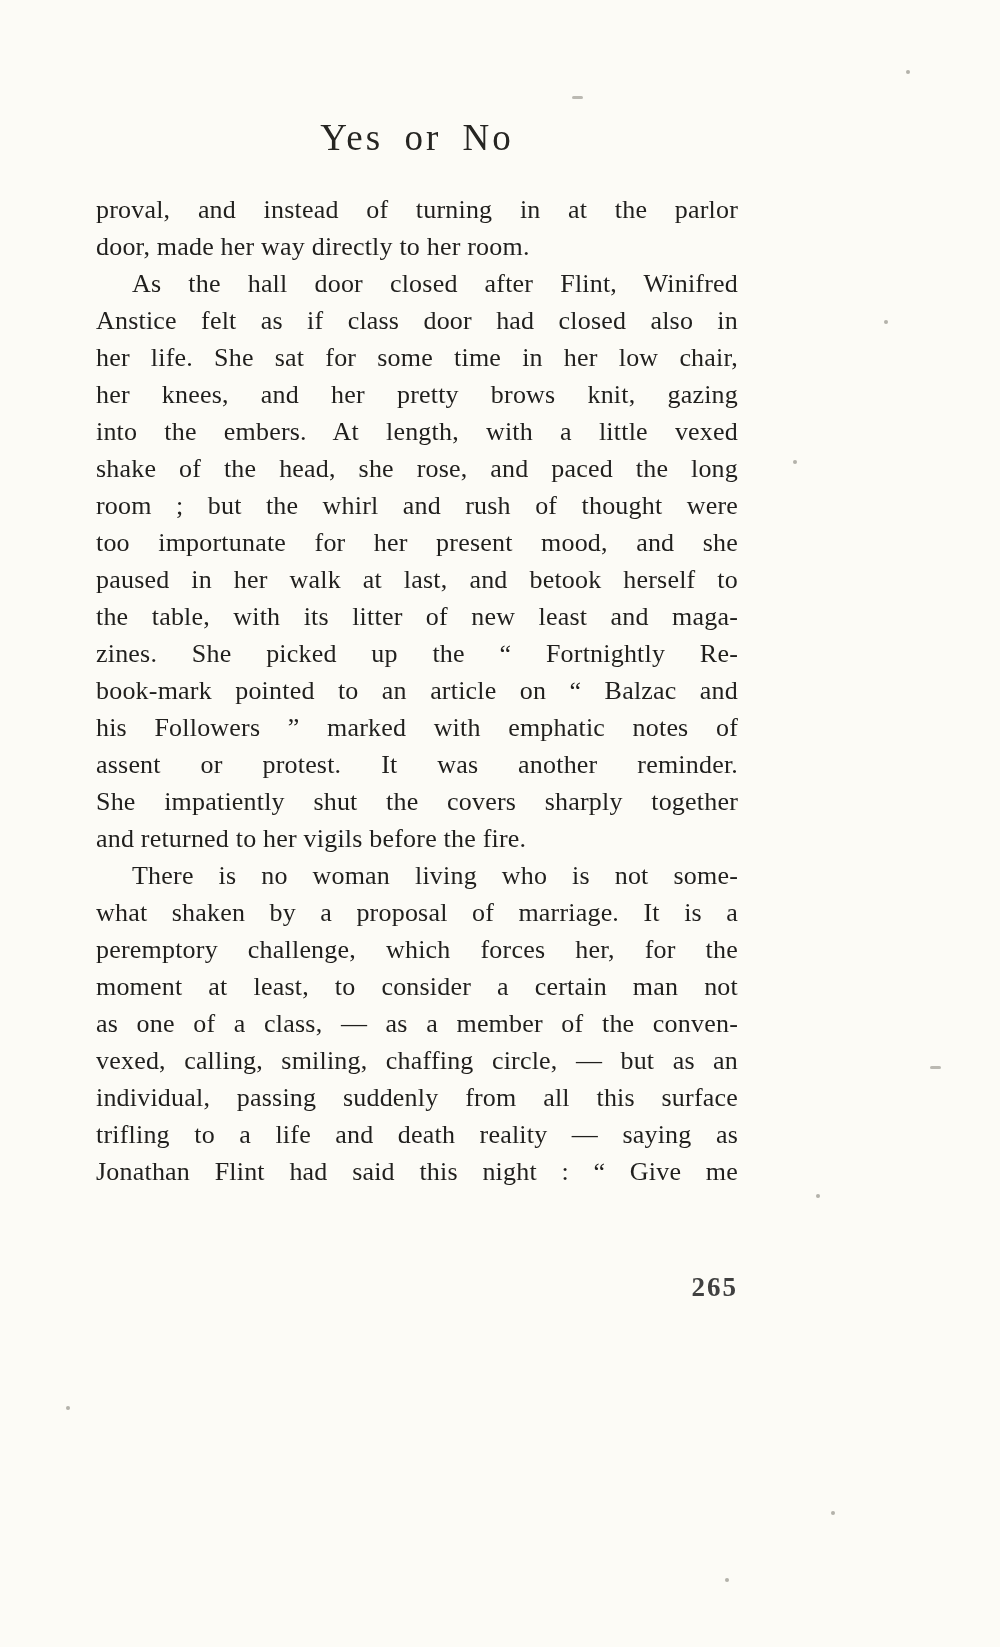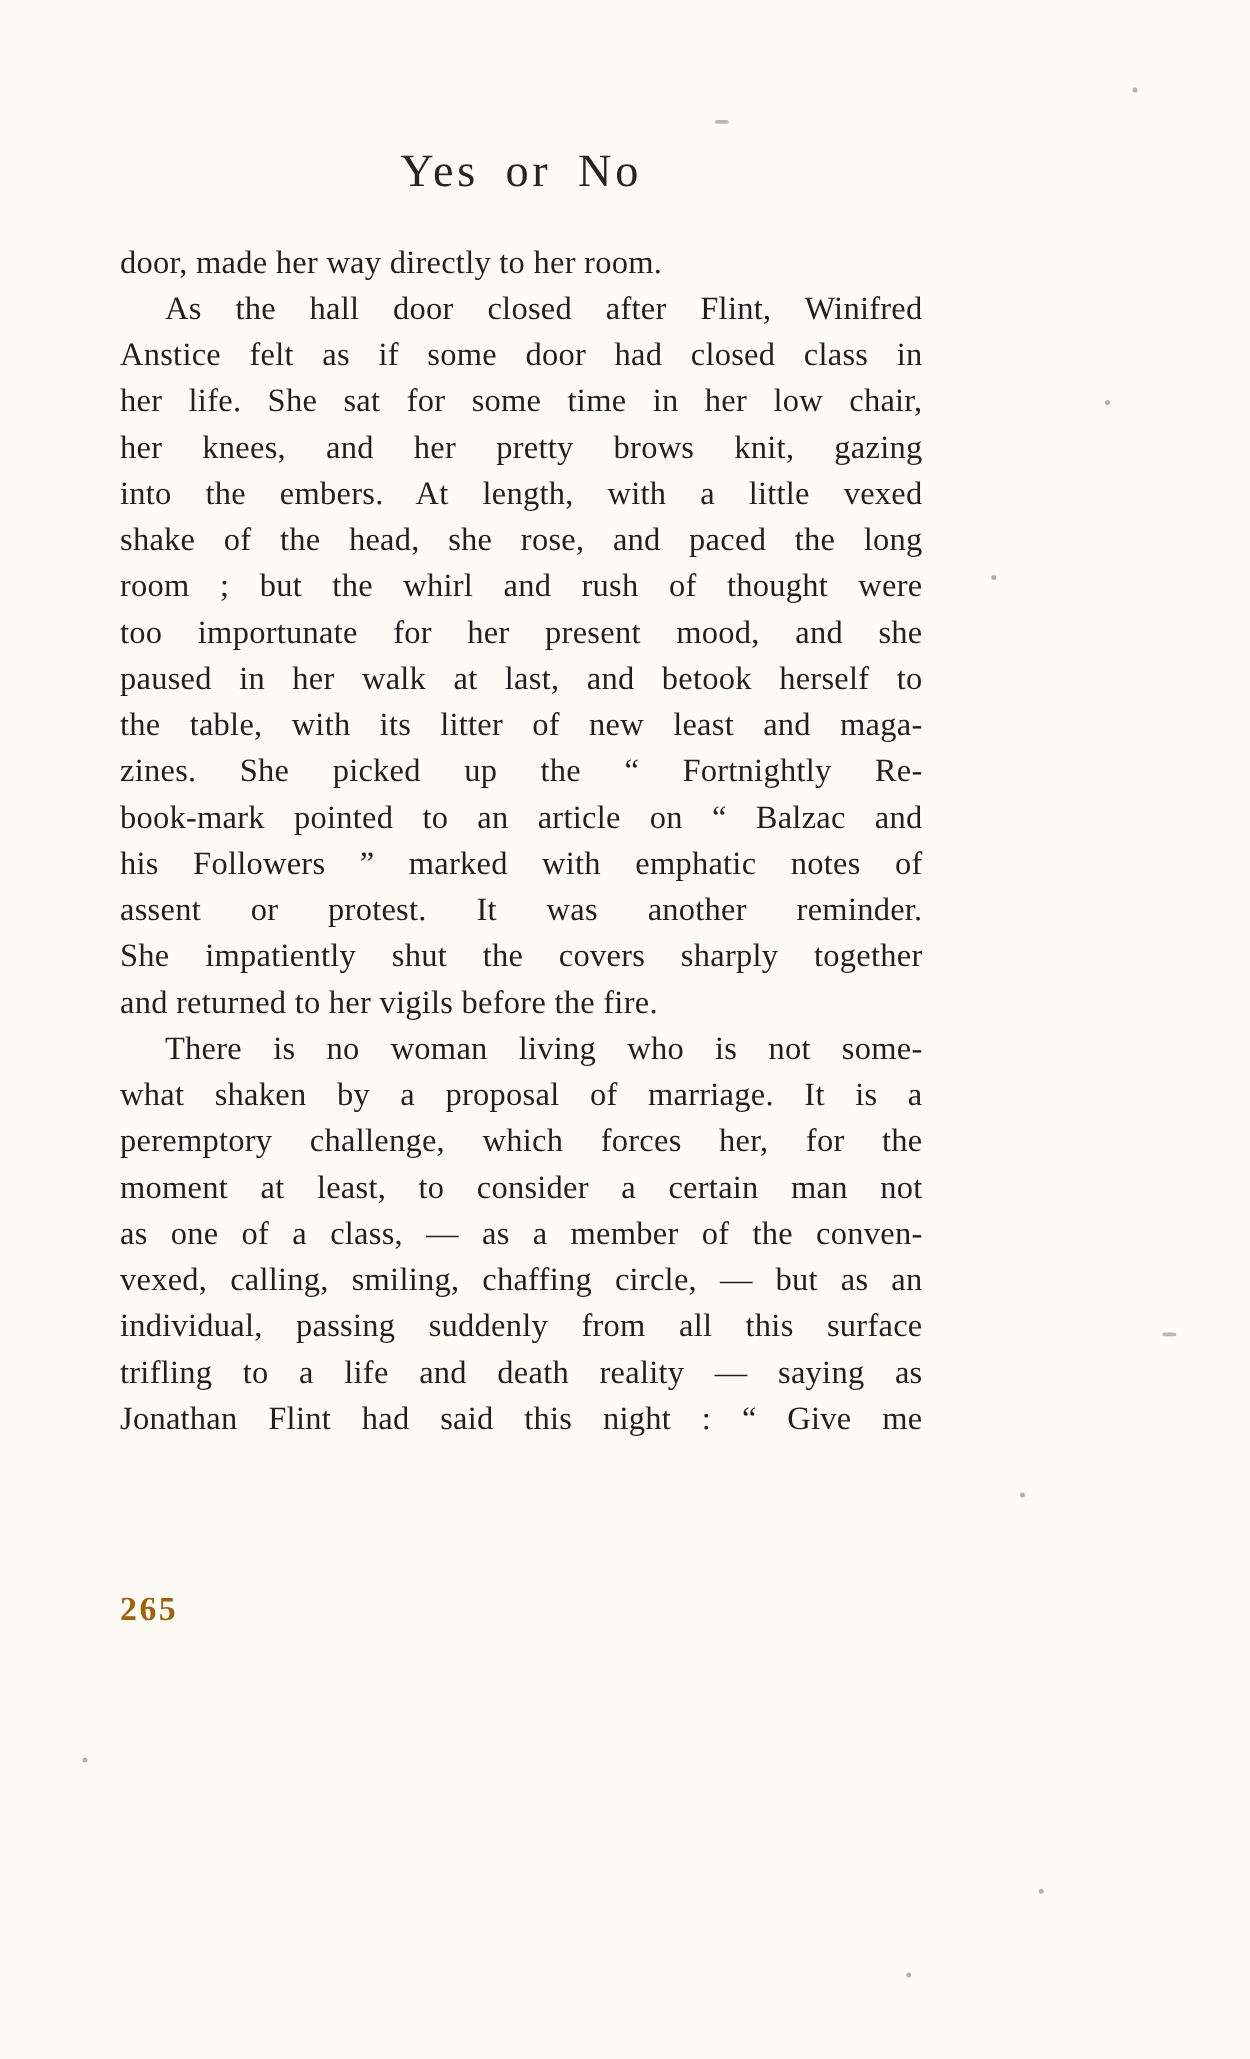--- a/index.html
+++ b/index.html
@@ -53,25 +53,25 @@
     font-family: Liberation Serif, serif;
   }
   .line.indent {
     text-indent: 36px;
   }
   .page-number {
     position: absolute;
     top: 1272px;
     left: 96px;
     width: 642px;
-    text-align: left;
+    text-align: right;
     font-size: 27px;
     font-weight: bold;
     letter-spacing: 2px;
-    color: #a16207;
+    color: #404040;
   }
   .speck {
     position: absolute;
     width: 4px;
     height: 4px;
     border-radius: 50%;
     background: rgba(90, 88, 78, 0.45);
   }
   .speck.wide {
     width: 11px;
@@ -90,25 +90,26 @@
 </style>
 </head>
 <body>
 
 <div class="page">
 
   <h1 class="title">Yes or No</h1>
 
   <div class="body-text">
       <div class="paragraph">
+        <div class="line">proval, and instead of turning in at the parlor</div>
         <div class="line last">door, made her way directly to her room.</div>
       </div>
       <div class="paragraph">
         <div class="line indent">As the hall door closed after Flint, Winifred</div>
-        <div class="line">Anstice felt as if some door had closed class in</div>
+        <div class="line">Anstice felt as if class door had closed also in</div>
         <div class="line">her life. She sat for some time in her low chair,</div>
         <div class="line">her knees, and her pretty brows knit, gazing</div>
         <div class="line">into the embers. At length, with a little vexed</div>
         <div class="line">shake of the head, she rose, and paced the long</div>
         <div class="line">room ; but the whirl and rush of thought were</div>
         <div class="line">too importunate for her present mood, and she</div>
         <div class="line">paused in her walk at last, and betook herself to</div>
         <div class="line">the table, with its litter of new least and maga-</div>
         <div class="line">zines. She picked up the “ Fortnightly Re-</div>
         <div class="line">book-mark pointed to an article on “ Balzac and</div>

